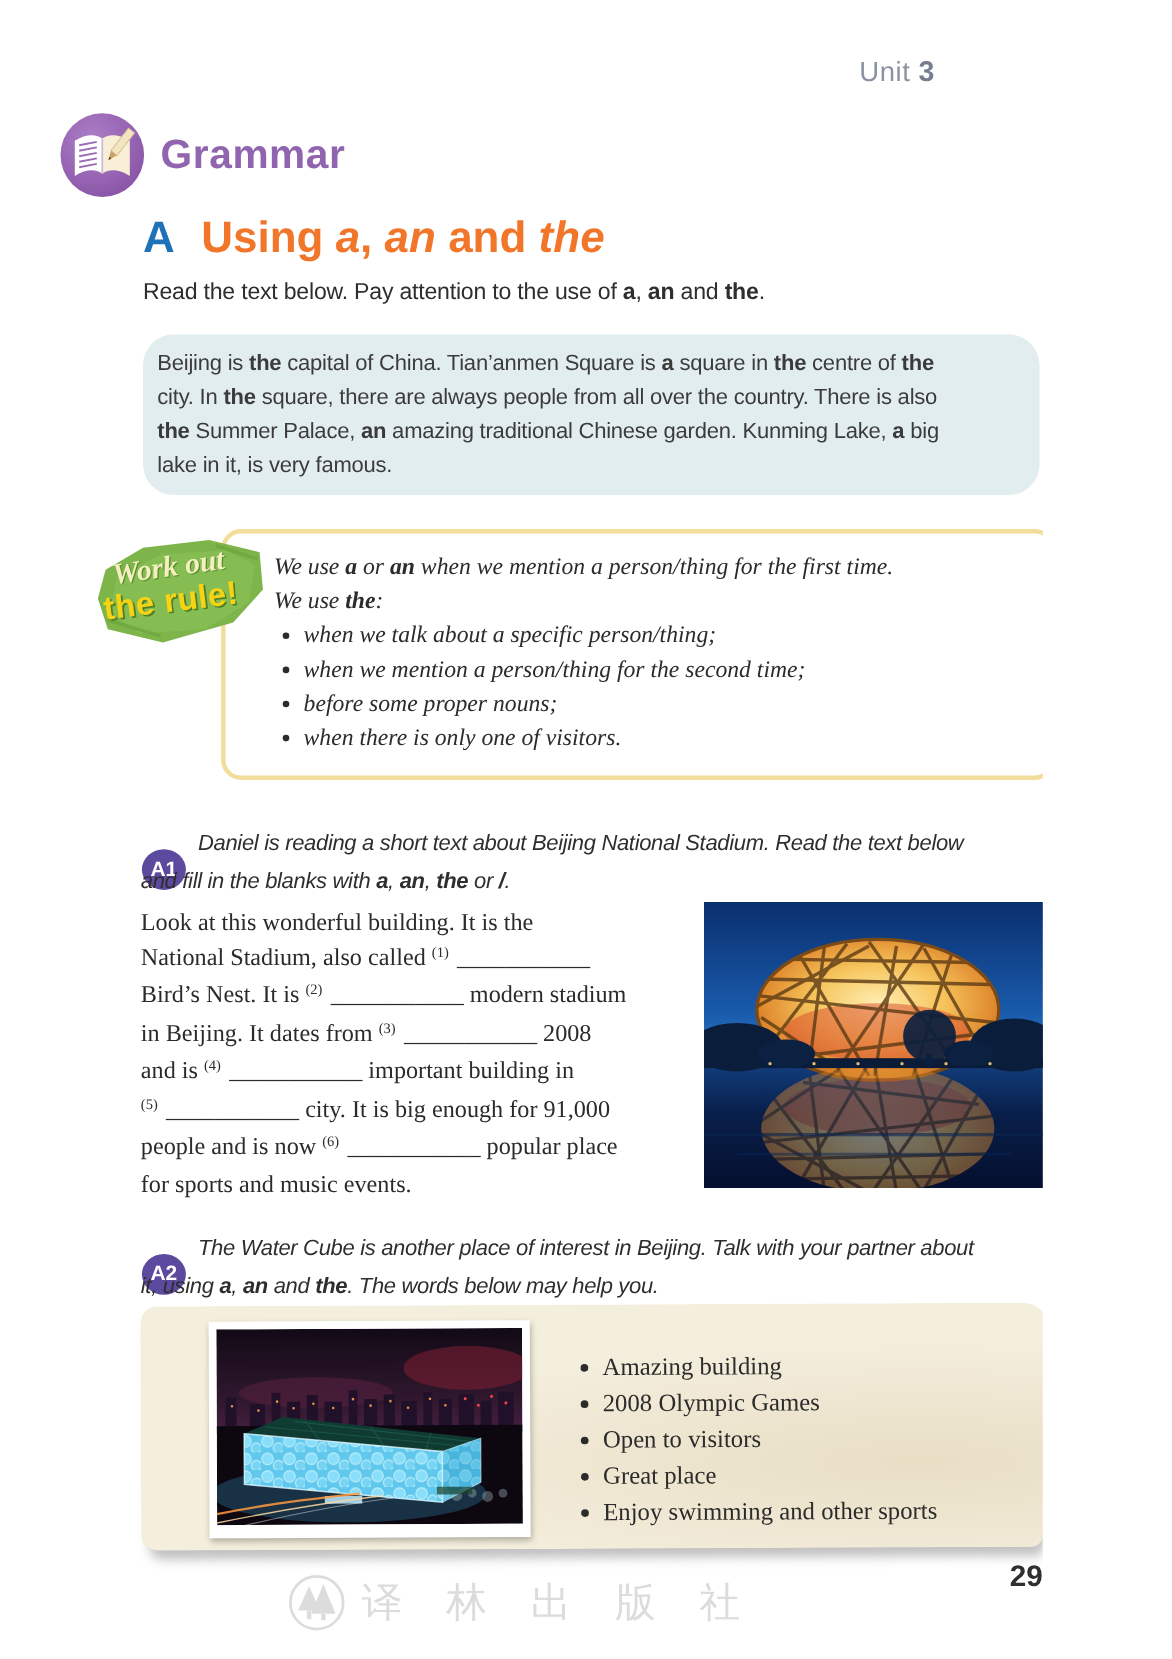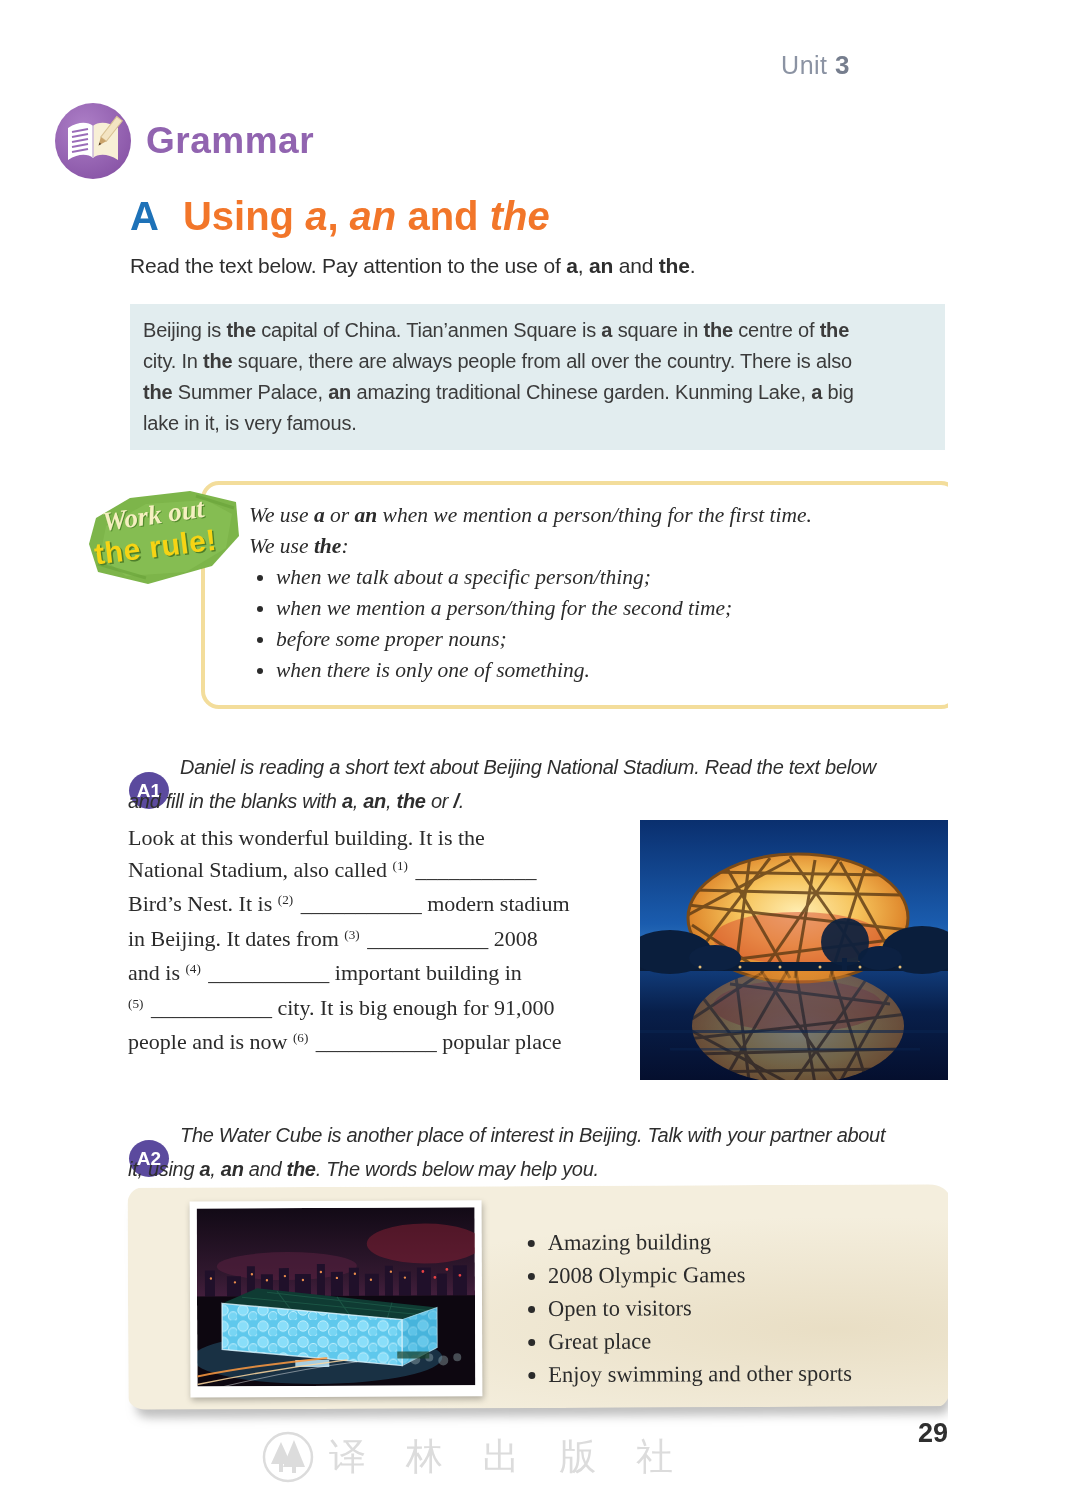--- a/index.html
+++ b/index.html
@@ -15,21 +15,21 @@
   .unit-tag .b{color:#767e8e;font-size:26px;}
   .grammar-icon{left:54px;top:102px;width:78px;height:78px;}
   .grammar-title{left:146px;top:120px;font-size:37px;font-weight:700;color:#9164b0;letter-spacing:.5px;}
   .section-a{left:130px;top:194px;font-size:40px;font-weight:700;}
   .section-a .letter{color:#1e72b8;margin-right:24px;}
   .section-a .stitle{color:#f2762a;}
   .intro{left:130px;top:254px;font-size:21px;color:#2e2e2e;letter-spacing:-.2px;white-space:nowrap;}
 
   
   .reading-box{left:130px;top:304px;width:815px;height:146px;background:#e2edef;box-sizing:border-box;
-               padding:11px 13px;font-size:20px;line-height:31px;color:#3b3b3b;letter-spacing:-.2px;}
+               padding:11px 13px;font-size:20px;line-height:31px;color:#3b3b3b;letter-spacing:-.2px;border-radius:28px;}
   .reading-box .line{white-space:nowrap;}
 
   
   .rule-box{left:201px;top:481px;width:758px;height:228px;box-sizing:border-box;background:#fff;
             border:4px solid #f3dd9b;border-radius:18px;padding:15px 18px 10px 44px;
             font-family:"Liberation Serif","DejaVu Serif",serif;font-size:21.5px;line-height:31px;color:#2b2b2b;font-style:italic;}
   .rule-box .line{white-space:nowrap;}
   .rule-box ul{margin:0;padding-left:27px;}
   .rule-box li{line-height:31px;}
 
@@ -125,21 +125,21 @@
     <div class="line"><span>lake in it, is very famous.</span></div>
   </div>
 
   <div class="abs rule-box">
     <div class="line"><span>We use </span><span class="b">a</span><span> or </span><span class="b">an</span><span> when we mention a person/thing for the first time.</span></div>
     <div class="line"><span>We use </span><span class="b">the</span><span>:</span></div>
     <ul>
       <li>when we talk about a specific person/thing;</li>
       <li>when we mention a person/thing for the second time;</li>
       <li>before some proper nouns;</li>
-      <li>when there is only one of something.</li>
+      <li>when there is only one of visitors.</li>
     </ul>
   </div>
 
   <div class="abs workout-badge">
     <svg width="156" height="104" viewBox="0 0 156 104">
       <path d="M10,32 L44,12 L104,5 L150,16 L153,50 L126,80 L62,98 L12,86 L3,58 Z" fill="#7db54a"></path>
       <path d="M20,40 L60,18 L120,14 L146,28 L140,62 L100,86 L40,90 L14,70 Z" fill="#8cc25a" opacity=".55"></path>
       <path d="M12,78 L60,92" stroke="#68a238" stroke-width="3" opacity=".6"></path>
       <path d="M110,10 L148,22" stroke="#68a238" stroke-width="3" opacity=".6"></path>
     </svg>
@@ -152,20 +152,21 @@
   <div class="abs instr instr-a1-l2"><span>and fill in the blanks with </span><span class="b">a</span><span>, </span><span class="b">an</span><span>, </span><span class="b">the</span><span> or </span><span class="b">/</span><span>.</span></div>
 
   <div class="abs passage">
     <div class="line"><span>Look at this wonderful building. It is the</span></div>
     <div class="line"><span>National Stadium, also called </span><sup>(1)</sup><span> ___________</span></div>
     <div class="line"><span>Bird’s Nest. It is </span><sup>(2)</sup><span> ___________ modern stadium</span></div>
     <div class="line"><span>in Beijing. It dates from </span><sup>(3)</sup><span> ___________ 2008</span></div>
     <div class="line"><span>and is </span><sup>(4)</sup><span> ___________ important building in</span></div>
     <div class="line"><sup>(5)</sup><span> ___________ city. It is big enough for 91,000</span></div>
     <div class="line"><span>people and is now </span><sup>(6)</sup><span> ___________ popular place</span></div>
+    <div class="line"><span>for sports and music events.</span></div>
   </div>
 
   <div class="abs photo1">
     <svg width="310" height="260" viewBox="0 0 310 260">
       <defs>
         <linearGradient id="bnSky" x1="0" y1="0" x2="0" y2="1">
           <stop offset="0" stop-color="#0a2f6e"></stop>
             <stop offset=".7" stop-color="#1a5cae"></stop>
             <stop offset="1" stop-color="#3f86c8"></stop>
         </linearGradient>

